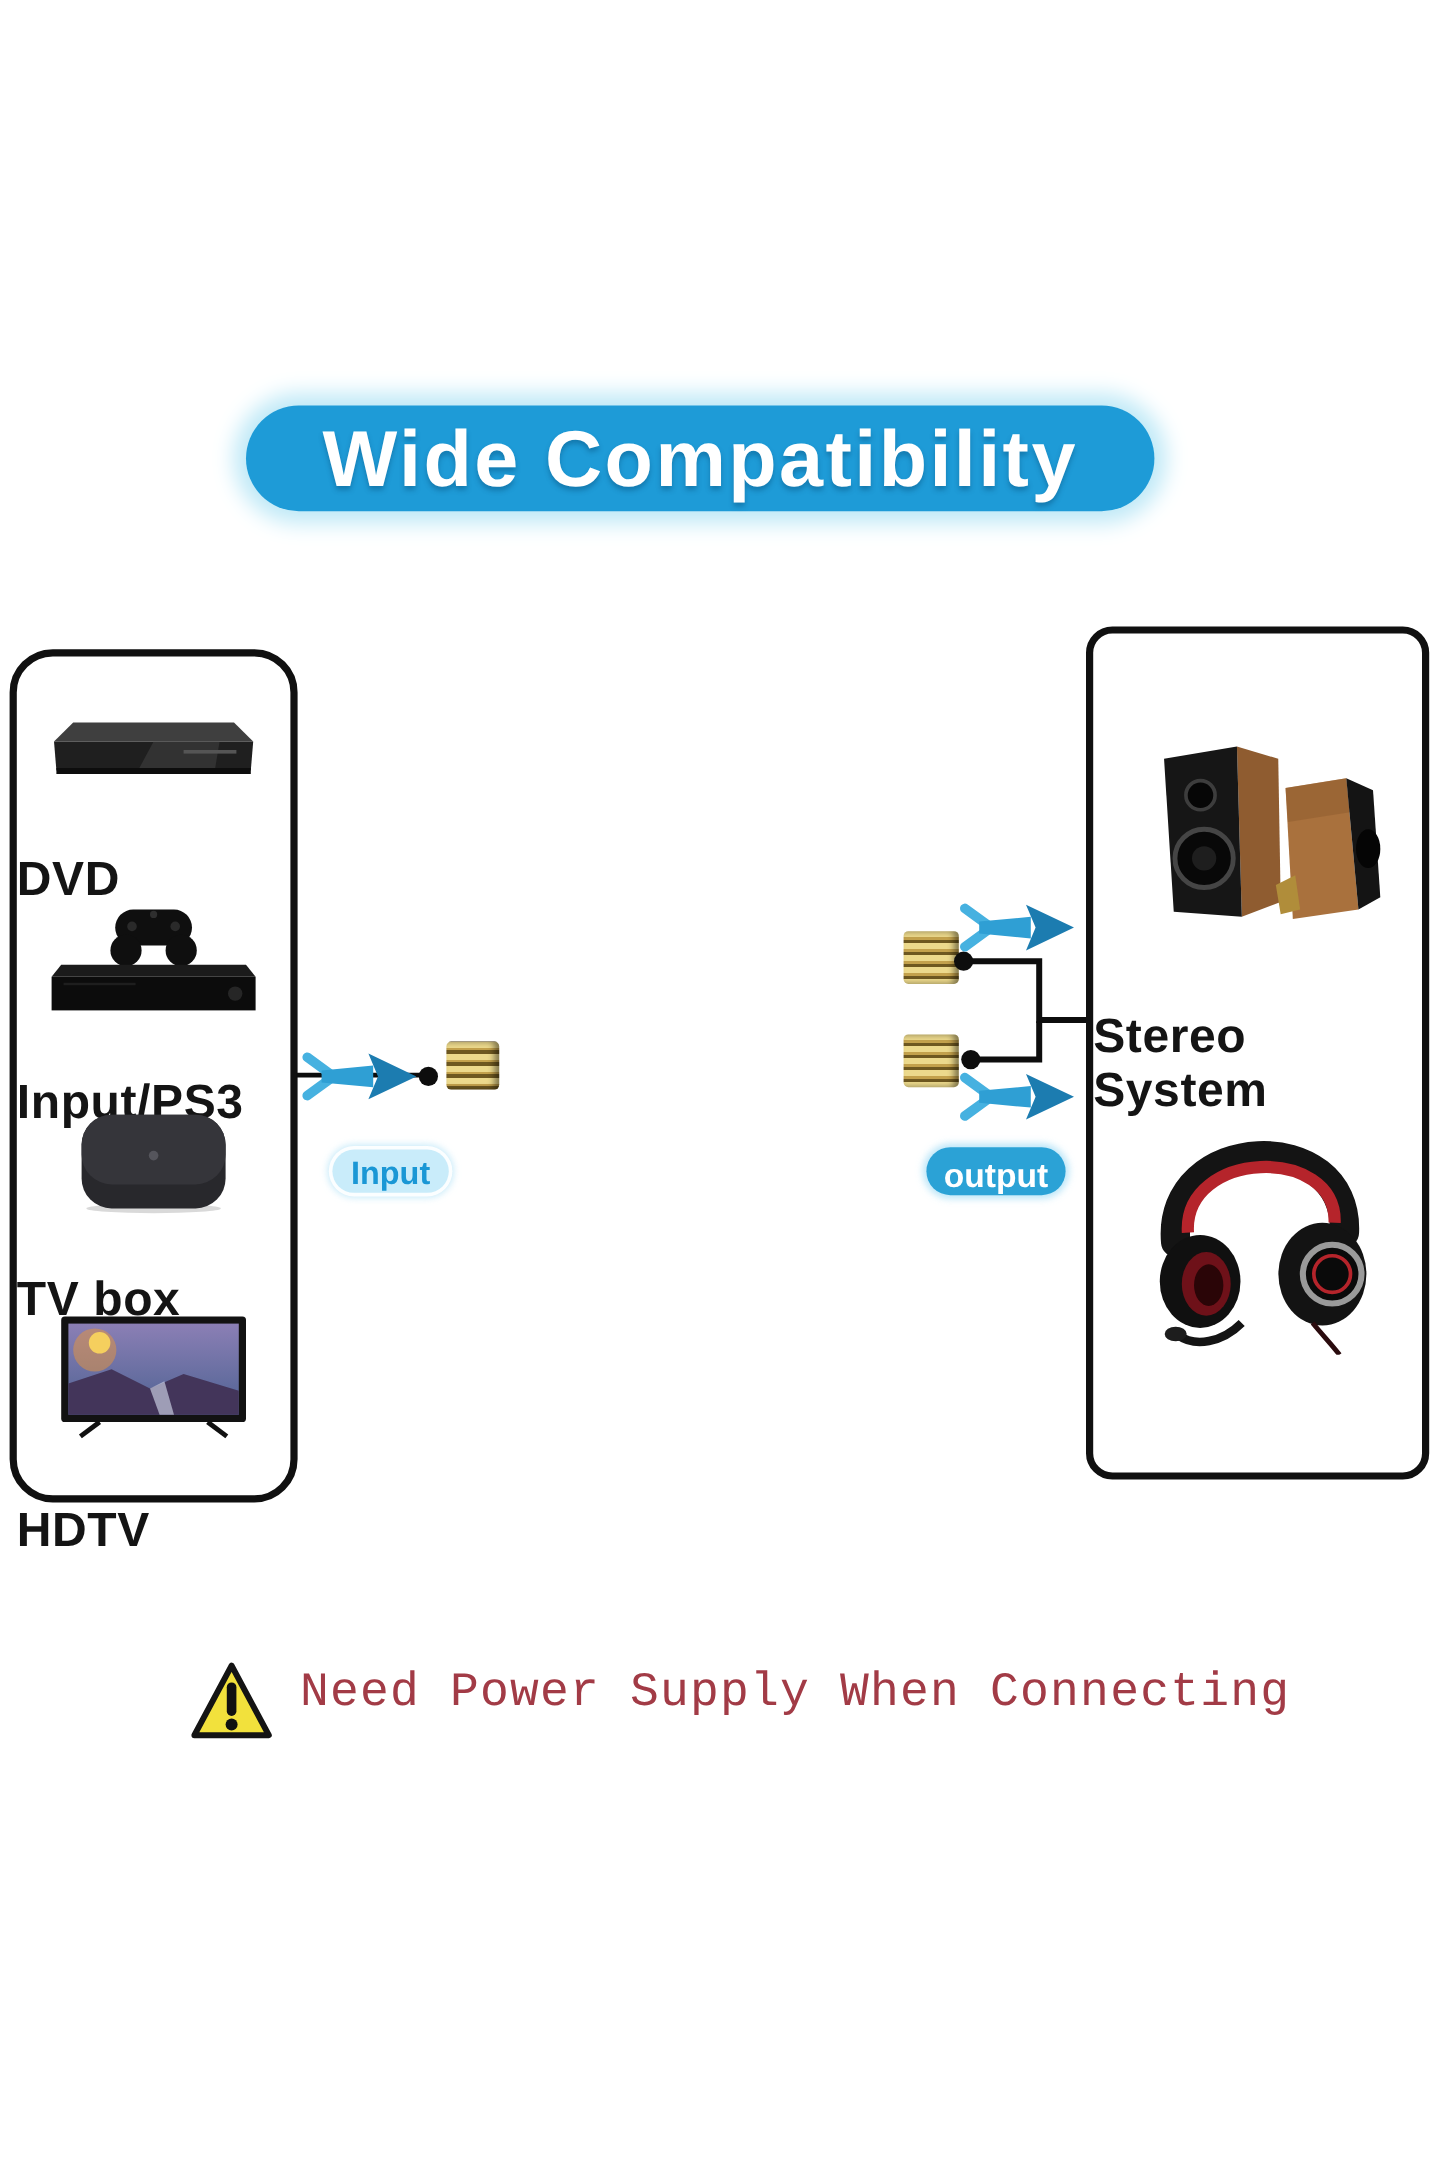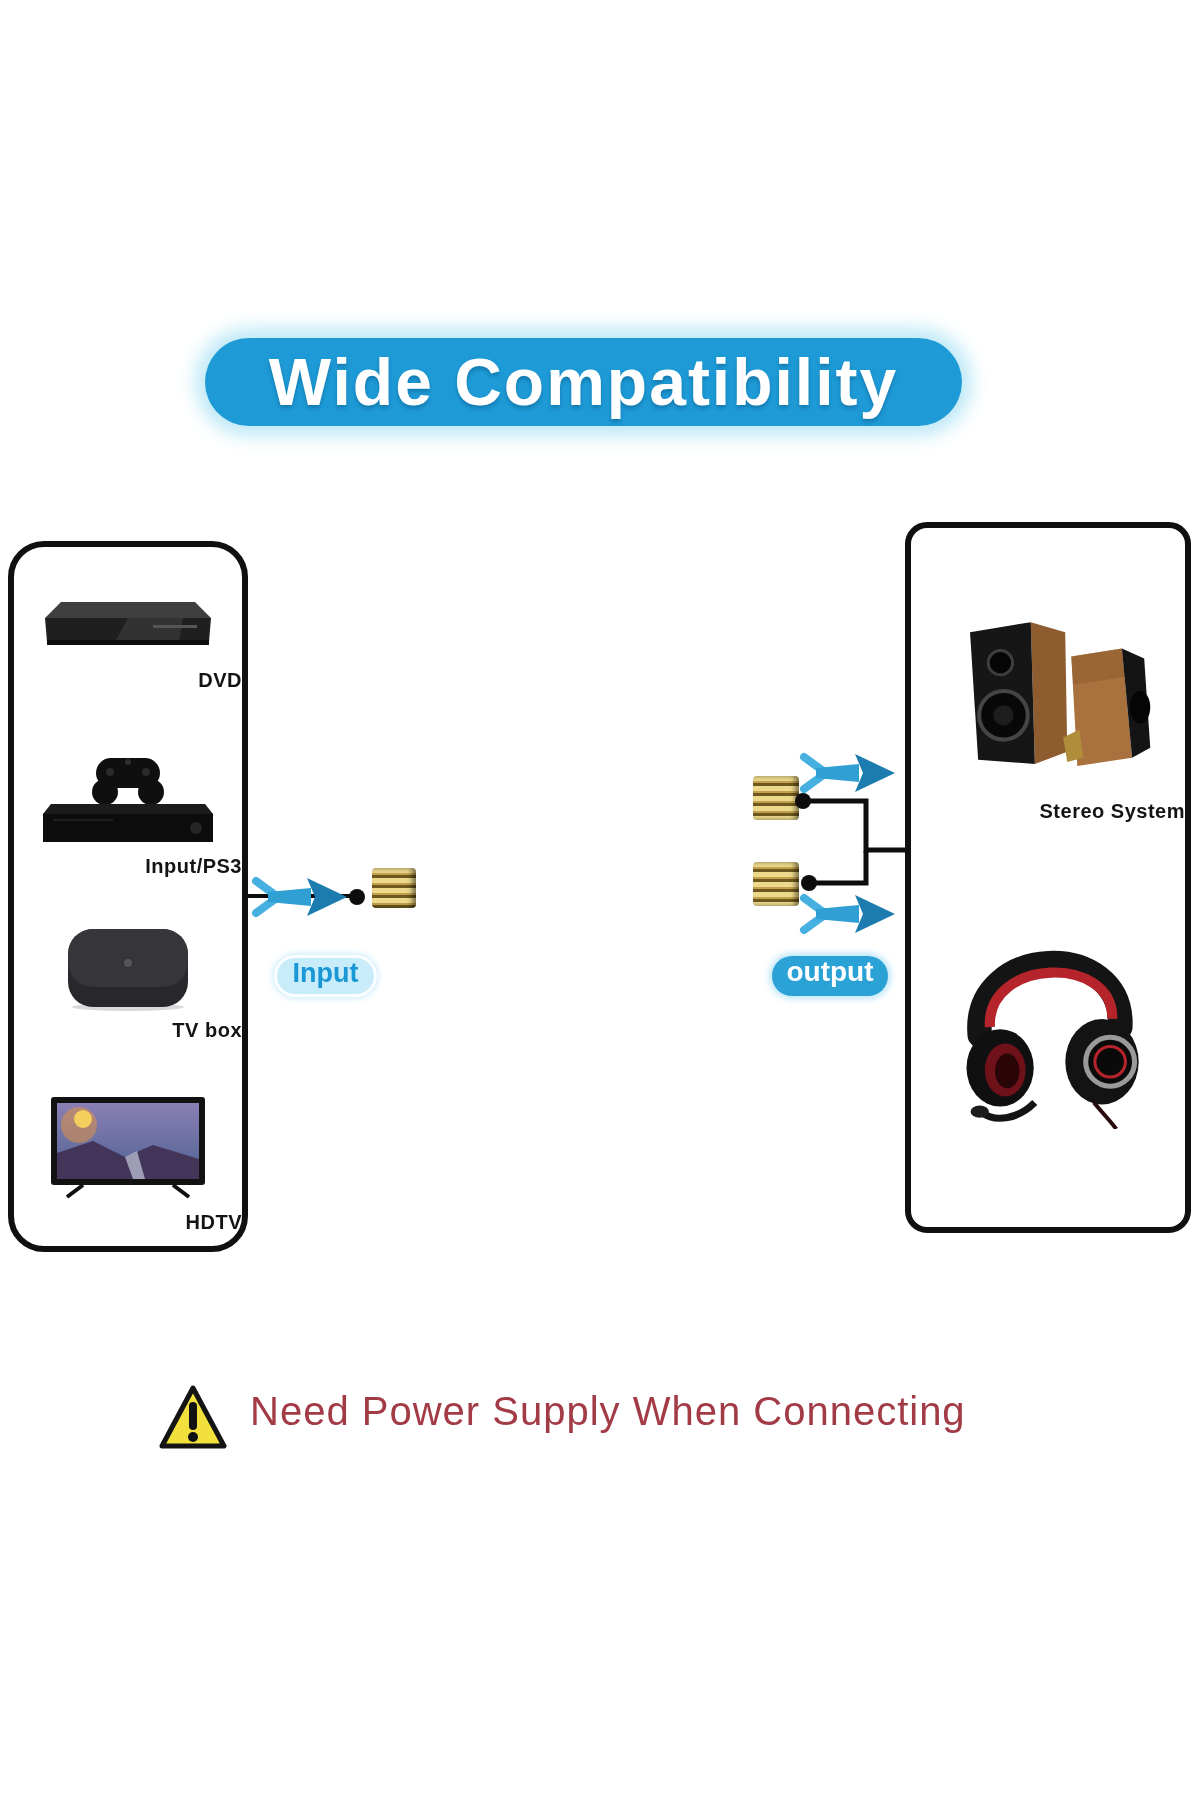--- a/index.html
+++ b/index.html
@@ -11,60 +11,60 @@
           background:var(--banner_bg);display:flex;align-items:center;justify-content:center;
           box-shadow:0 0 18px 10px var(--banner_glow);}
   .banner-title{color:#ffffff;font-size:66px;font-weight:bold;letter-spacing:2px;
           text-shadow:0 3px 4px rgba(0,60,100,.35);}
 
   
   .panel{position:absolute;background:#ffffff;border:6px solid #101010;border-radius:36px;box-sizing:border-box;}
   .panel-left{left:8px;top:541px;width:240px;height:711px;}
   .panel-right{left:905px;top:522px;width:286px;height:711px;border-radius:22px;}
   .device{position:absolute;left:0;width:100%;display:flex;justify-content:center;}
-  .dev-label{position:absolute;left:0;width:100%;text-align:right;font-size:20px;font-weight:bold;
-             color:#141414;letter-spacing:.5px;}
+  .dev-label{position:absolute;left:0;width:100%;text-align:left;font-size:40px;font-weight:bold;
+             color:#141414;letter-spacing:.5px;margin-top:42px;}
 
   
   .converter{position:absolute;left:415px;top:728px;width:338px;height:322px;background:var(--box_bg);
              border-radius:8px;box-shadow:inset 0 3px 0 #3c3c3c, inset 4px 0 6px rgba(0,0,0,.5);}
   .converter .side{position:absolute;right:0;top:0;width:20px;height:100%;background:#181818;
              border-left:3px solid #070707;border-radius:0 8px 8px 0;}
   .converter-text{position:absolute;left:38px;top:32px;color:#d6d6d6;font-size:25px;font-weight:bold;
              line-height:36px;letter-spacing:.5px;text-shadow:0 1px 2px rgba(0,0,0,.6);}
 
   
   .gold{position:absolute;border-radius:4px;
         background:repeating-linear-gradient(180deg,#ecd98c 0 5px,#c3a14c 5px 7px,#6e5820 7px 10px);
         box-shadow:inset -4px 0 5px rgba(0,0,0,.45);}
   .gold-in{left:372px;top:868px;width:44px;height:40px;}
   .gold-out1{left:753px;top:776px;width:46px;height:44px;}
   .gold-out2{left:753px;top:862px;width:46px;height:44px;}
 
   
-  .badge{position:absolute;display:flex;align-items:flex-start;justify-content:center;font-weight:bold;}
+  .badge{position:absolute;display:flex;align-items:flex-end;justify-content:center;font-weight:bold;}
   .badge-input{left:277px;top:958px;width:97px;height:36px;border-radius:18px;
                background:var(--input_badge_bg);color:var(--input_badge_text);font-size:27px;
                box-shadow:0 0 0 3px rgba(255,255,255,.9), 0 0 6px 4px rgba(160,220,245,.6);}
   .badge-output{left:772px;top:956px;width:116px;height:40px;border-radius:20px;
                background:var(--output_badge_bg);color:var(--output_badge_text);font-size:28px;
                box-shadow:0 0 6px 3px rgba(160,220,245,.7);}
 
   
   .overlay{position:absolute;left:0;top:0;pointer-events:none;}
   .wire{stroke:#0d0d0d;fill:none;}
   .dot{fill:#0d0d0d;}
   .ar-f{stroke:var(--arrow_light);fill:none;stroke-width:8;stroke-linecap:round;}
   .ar-s{fill:var(--arrow_blue);}
   .ar-h{fill:var(--arrow_dark);}
 
   
   .warning-row{position:absolute;left:158px;top:1382px;display:flex;align-items:center;}
   .warning-text{margin-left:22px;font-size:40px;color:var(--warning_text);letter-spacing:1px;
-                padding-bottom:14px;}
+                padding-bottom:14px;font-family:Liberation Mono, monospace;}
 </style>
 </head>
 <body>
 
 <div id="canvas">
 
   <div class="banner">
     <span class="banner-title">Wide Compatibility</span>
   </div>
 

